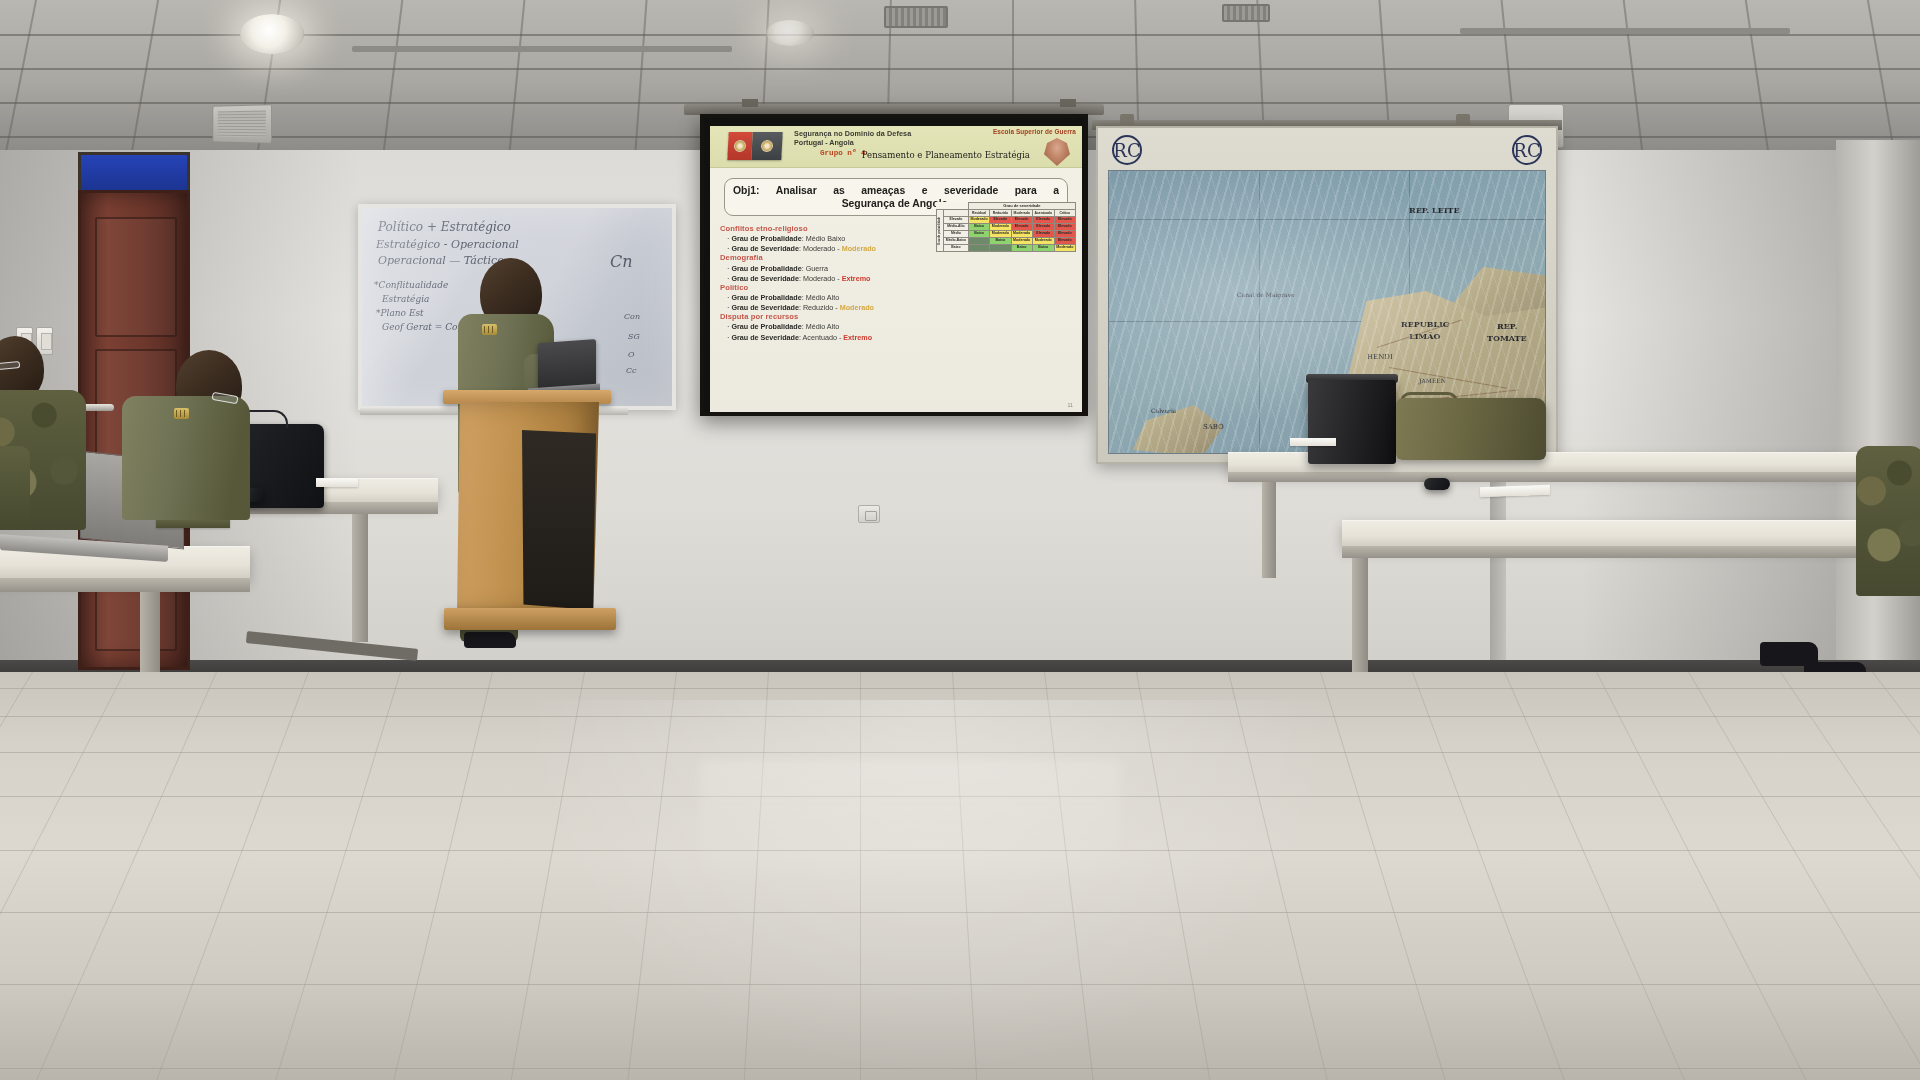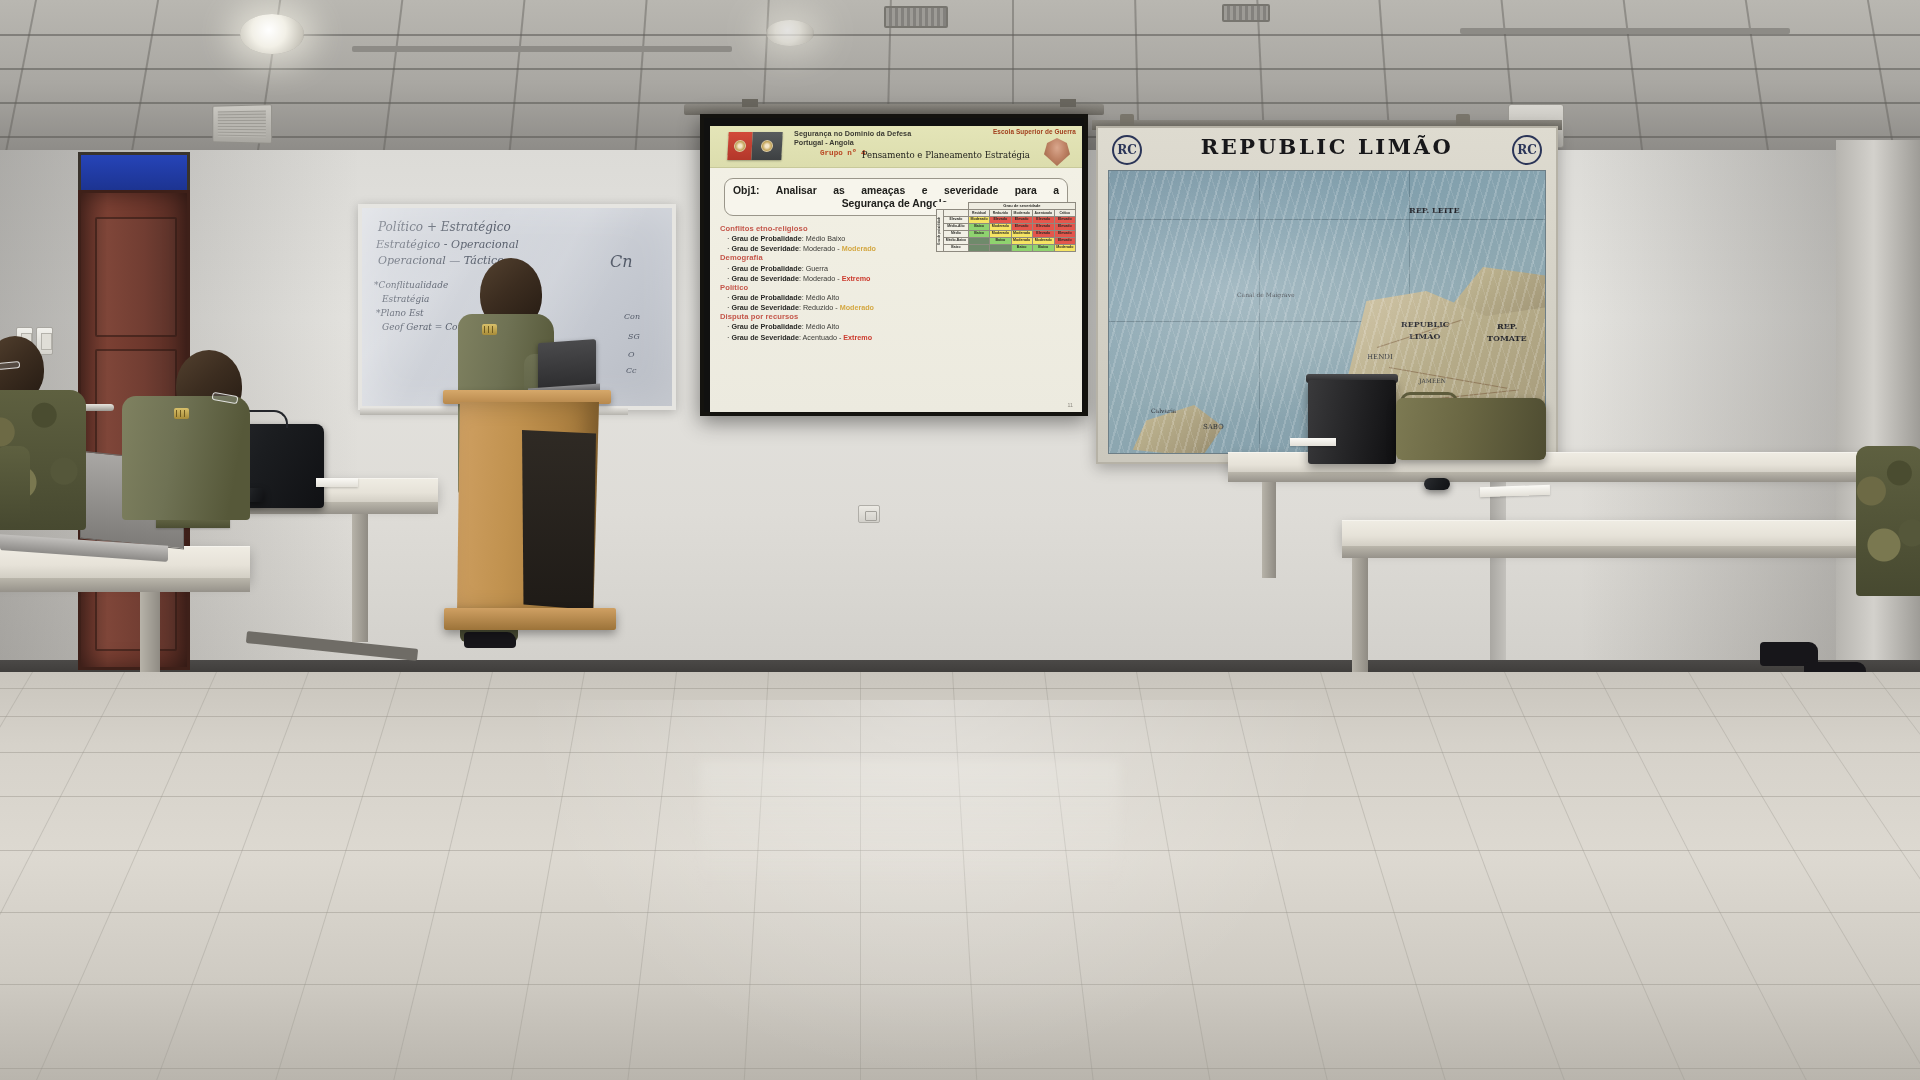--- a/index.html
+++ b/index.html
@@ -271,21 +271,21 @@
   }
   .map-title {
     position: absolute; left: 0; top: 6px; width: 100%; text-align: center;
     font-family: "DejaVu Serif", serif; font-weight: 700; font-size: 21px;
     letter-spacing: 2.6px; color: #17171a;
   }
   .map-seal {
     position: absolute; left: 14px; top: 7px; width: 30px; height: 30px;
     border-radius: 50%; border: 2.2px solid #2b3558;
     display: flex; align-items: center; justify-content: center;
-    font-family: "DejaVu Serif", serif; font-weight: 700; font-size: 12px; color: #2b3558; text-align: right;
+    font-family: "DejaVu Serif", serif; font-weight: 400; font-size: 18px; color: #2b3558; text-align: right;
   }
   .map-seal.right { left: auto; right: 14px; }
   .map-inner {
     position: absolute; left: 10px; top: 42px; right: 10px; bottom: 8px;
     background: linear-gradient(160deg,#7e9aa8 0%, #82a0ad 28%, #8fa9b2 55%, #7d99a7 100%);
     border: 1px solid #6d7e86;
     overflow: hidden;
   }
   .sea-lat { position: absolute; left: 0; width: 100%; height: 1px; background: rgba(40,60,72,.38); }
   .sea-lon { position: absolute; top: 0; height: 100%; width: 1px; background: rgba(40,60,72,.28); }
@@ -678,21 +678,20 @@
     </div>
   </div>
 
   <div class="map-rail"></div>
   <div class="map-clip" style="left:1120px;"></div>
   <div class="map-clip" style="left:1456px;"></div>
 
   <div class="map-outer">
     <div class="map-seal">RC</div>
     <div class="map-seal right">RC</div>
-    <div class="map-title">REPUBLIC LIMÃO</div>
 
     <div class="map-inner">
       <div class="sea-lat" style="top:48px;"></div>
       <div class="sea-lat" style="top:150px;"></div>
       <div class="sea-lon" style="left:150px;"></div>
       <div class="sea-lon" style="left:300px;"></div>
 
       <div class="land land-upper"></div>
       <div class="land land-main"></div>
       <div class="land land-sw"></div>

